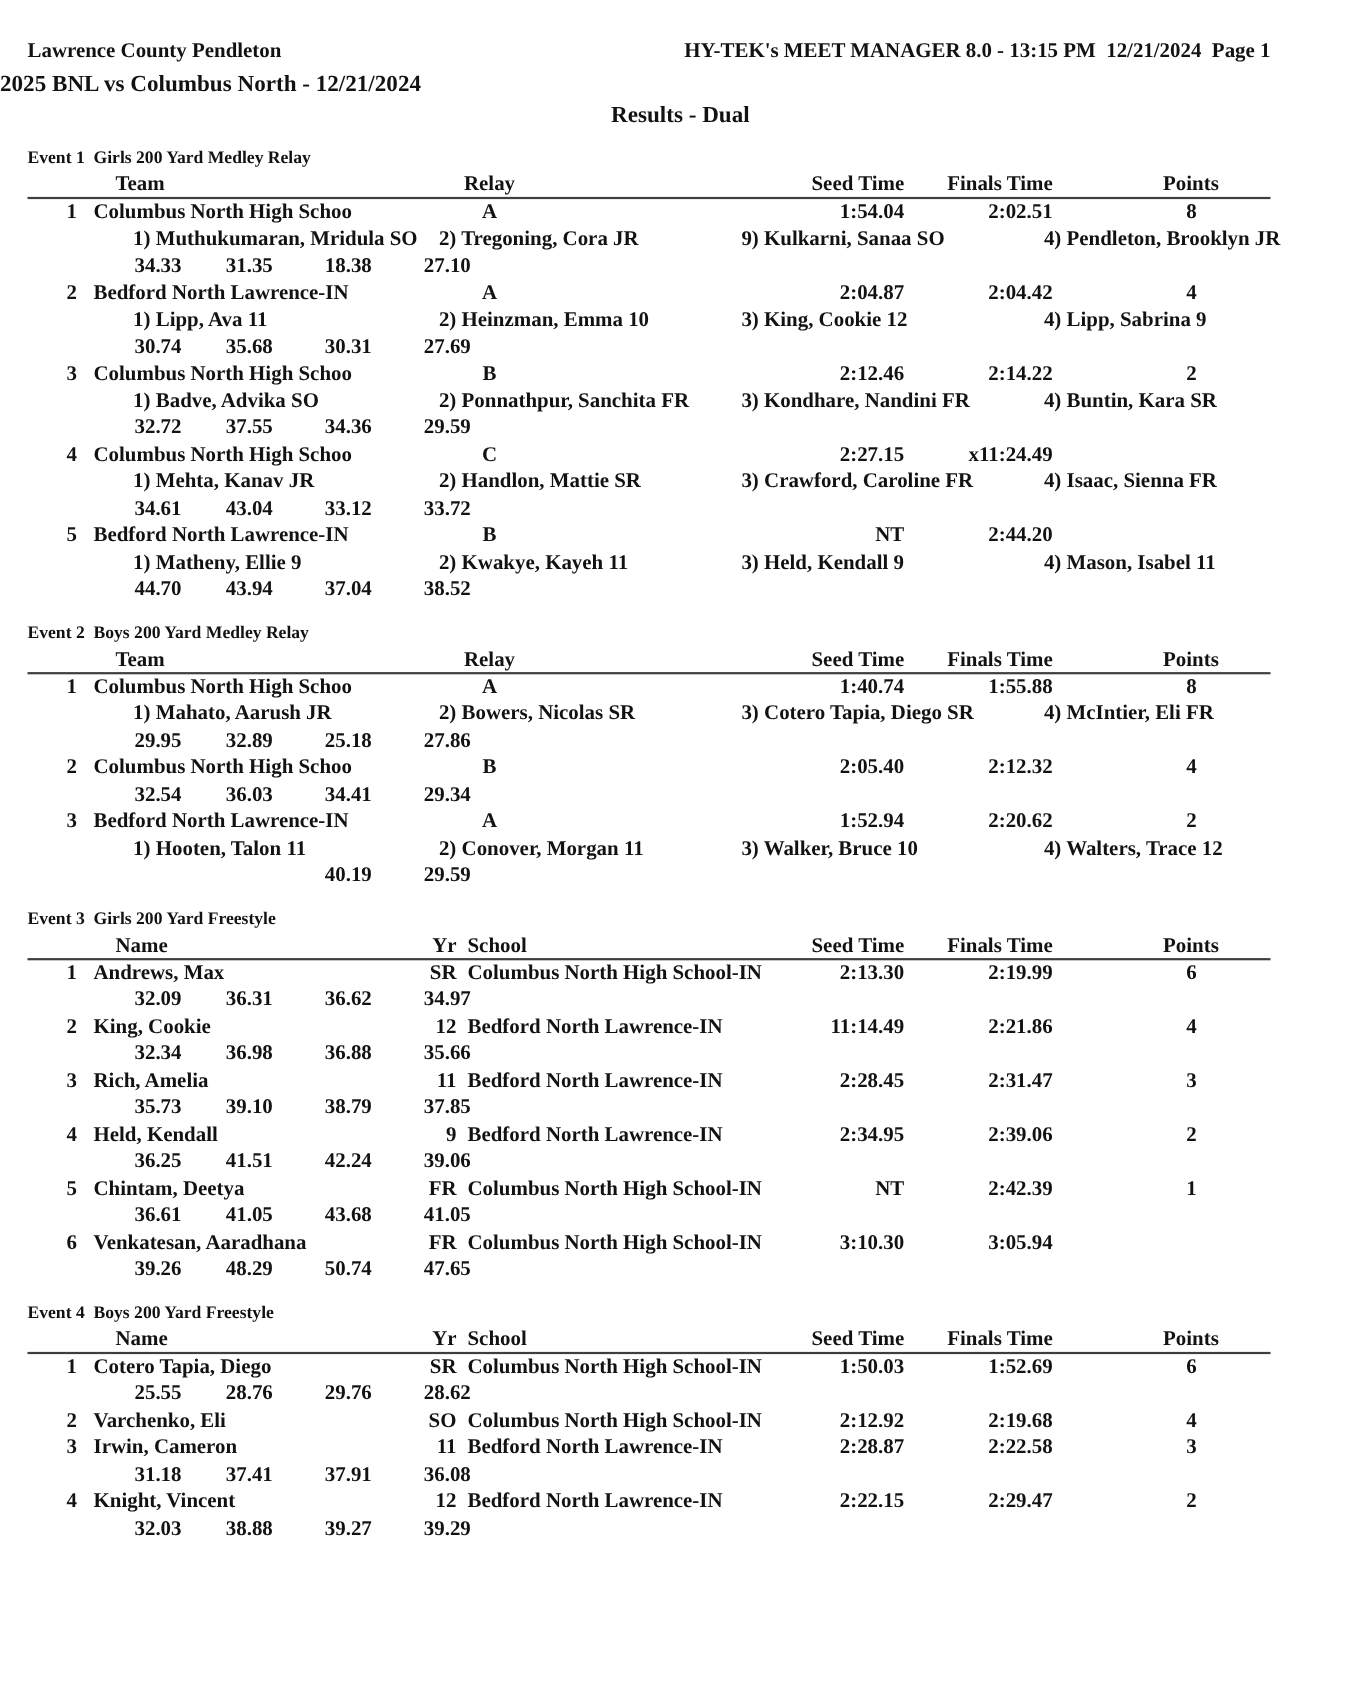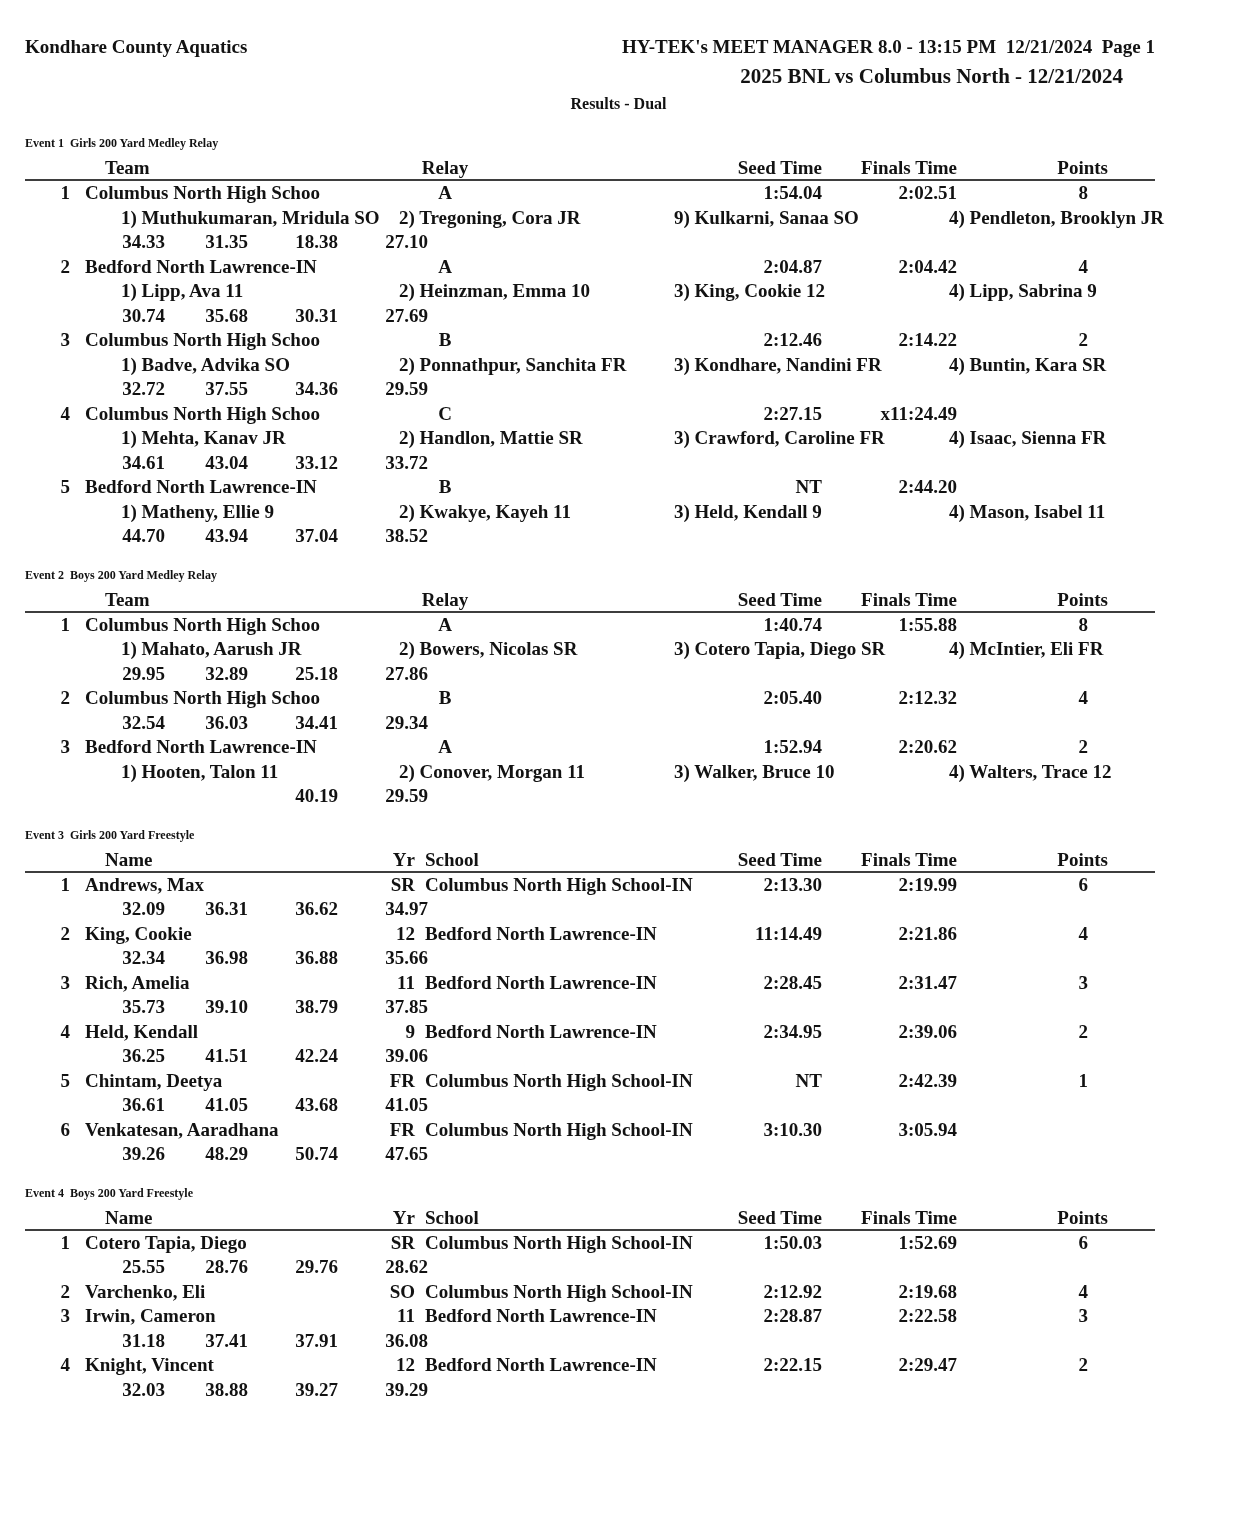--- a/index.html
+++ b/index.html
@@ -4,44 +4,44 @@
 <style>
   html,body{margin:0;padding:0;}
   body{
     width:1237px;height:1536px;overflow:hidden;
     background:#ffffff;color:#121212;
     font-family:"Liberation Serif",serif;
     font-weight:700;font-size:19px;line-height:24.5px;
   }
   .page{padding:36px 82px 0 25px;}
   .topbar{display:flex;justify-content:space-between;line-height:22px;white-space:pre;}
-  .doc-title{width:1123px;margin-left:-25px;text-align:right;font-size:21px;line-height:27px;margin-top:5px;white-space:pre;}
-  .doc-subtitle{width:1237px;margin-left:-25px;text-align:center;font-size:16px;line-height:26px;margin-top:1px;white-space:pre;}
+  .doc-title{width:1123px;margin-left:-25px;text-align:left;font-size:21px;line-height:27px;margin-top:5px;white-space:pre;}
+  .doc-subtitle{width:1237px;margin-left:-25px;text-align:center;font-size:21px;line-height:26px;margin-top:1px;white-space:pre;}
   .event{margin-top:14px;}
-  .event-title{font-size:12px;line-height:25px;margin:0;white-space:pre;font-weight:700;}
+  .event-title{font-size:16px;line-height:25px;margin:0;white-space:pre;font-weight:700;}
   .thead-wrap{border-bottom:2.5px solid #3e3e3e;width:1130px;}
   .thead{line-height:23px;}
   .cell{white-space:pre;overflow:visible;}
   .g-relay{display:grid;grid-template-columns:45px 300px 150px 302px 135px 151px;}
   .g-ind{display:grid;grid-template-columns:45px 300px 45px 300px 107px 135px 151px;}
   .g-swim{display:grid;grid-template-columns:278px 275px 275px 260px;margin-left:96px;}
   .g-split{display:grid;grid-template-columns:140px 83px 90px 90px;}
   .r{text-align:right}
   .c{text-align:center}
   .pl35{padding-left:35px}
   .pl15{padding-left:15px}
   .pl10{padding-left:10px}
   .pr20{padding-right:20px}
 </style>
 </head>
 <body>
 
 <div class="page">
   <div class="topbar">
-    <span>Kondhare County Aquatics</span>
+    <span>Lawrence County Pendleton</span>
     <span>HY-TEK's MEET MANAGER 8.0 - 13:15 PM  12/21/2024  Page 1</span>
   </div>
   <div class="doc-title">2025 BNL vs Columbus North - 12/21/2024</div>
   <div class="doc-subtitle">Results - Dual</div>
   <div>
       <section class="event">
         <h2 class="event-title">Event 1  Girls 200 Yard Medley Relay</h2>
         <div class="thead-wrap">
           <div class="g-relay thead">
             <div class="cell"></div>

